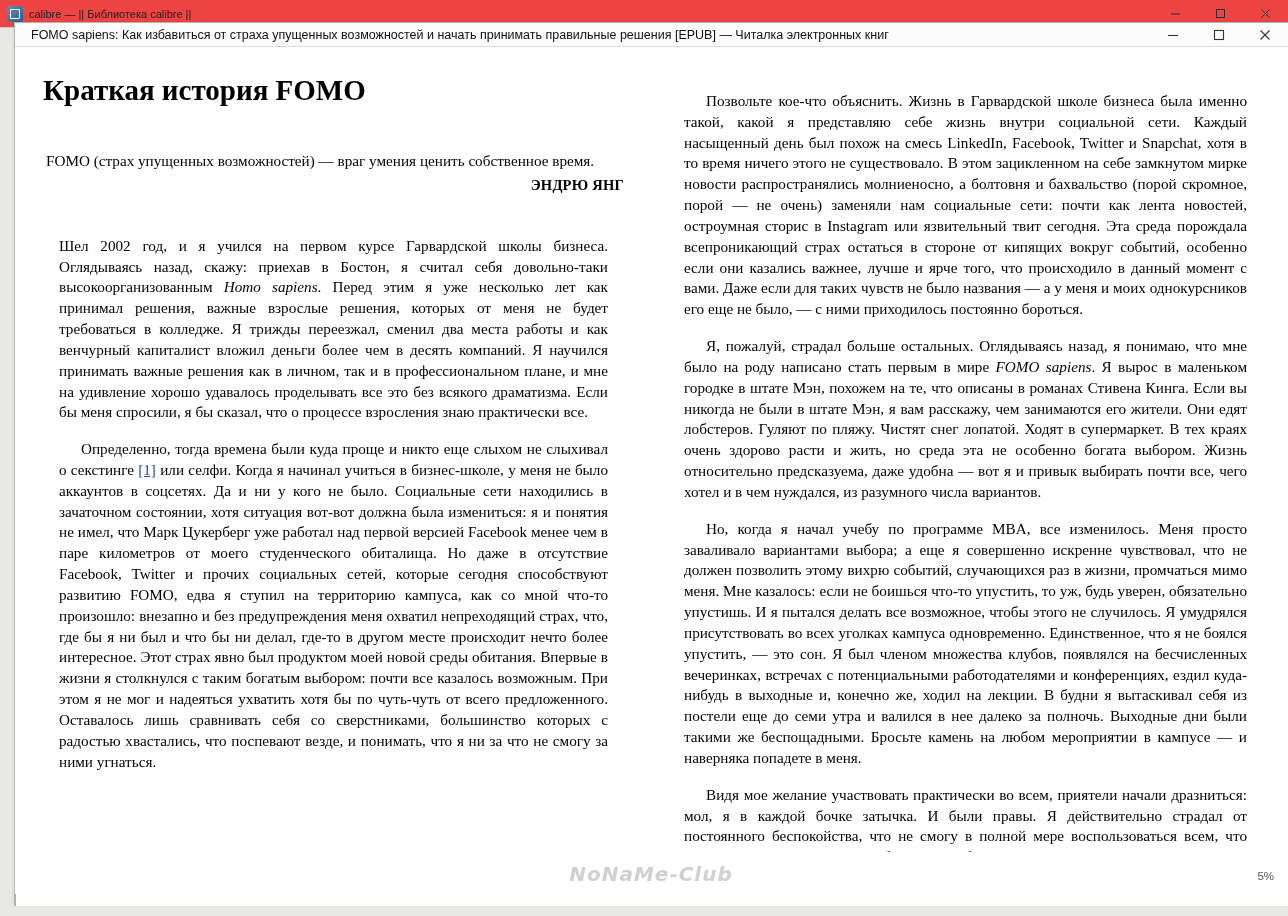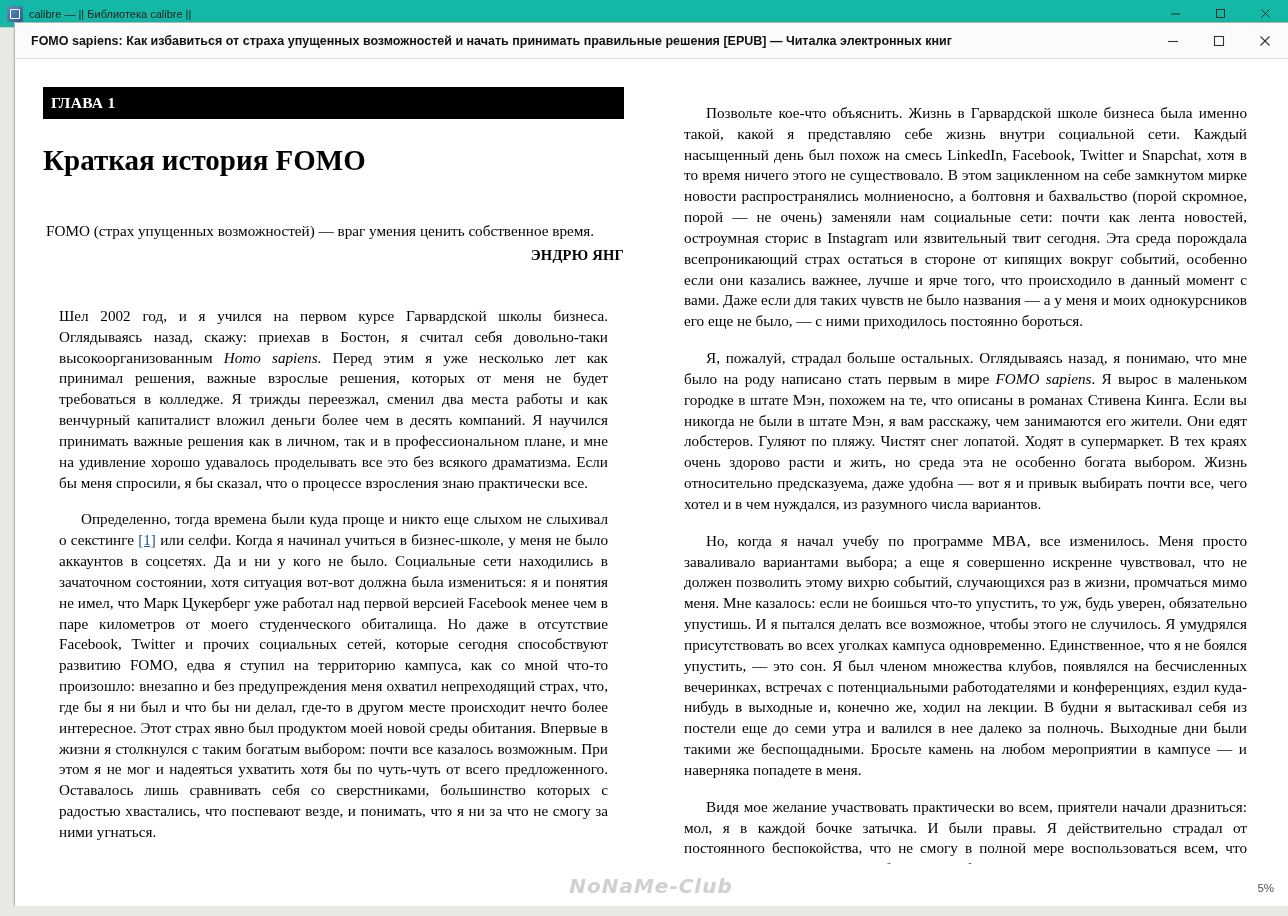--- a/index.html
+++ b/index.html
@@ -20,21 +20,21 @@
     height: 916px;
     background: #e8e8e4;
     box-sizing: border-box;
   }
   
   .outer-titlebar {
     position: absolute;
     left: 0; top: 0;
     width: 1288px;
     height: 28px;
-    background: #14b8a6;
+    background: #ef4444;
     border-bottom: 1px solid #c8c8c4;
     display: flex;
     align-items: center;
     box-sizing: border-box;
   }
   .outer-icon {
     width: 16px;
     height: 16px;
     margin-left: 7px;
     margin-right: 6px;
@@ -84,27 +84,26 @@
     background: #ffffff;
     border: 1px solid #b4b4b0;
     border-right: none;
     border-bottom: none;
     box-sizing: border-box;
     box-shadow: -1px -1px 2px rgba(0,0,0,0.06);
     overflow: hidden;
   }
   .viewer-titlebar {
     position: relative;
-    height: 36px;
+    height: 24px;
     background: #fbfbfb;
     border-bottom: 1px solid #ddd;
     display: flex;
     align-items: center;
     box-sizing: border-box;
-    font-weight: bold;
   }
   .viewer-title {
     font-size: 12.5px;
     color: #111;
     margin-left: 16px;
     white-space: nowrap;
     overflow: hidden;
     text-overflow: ellipsis;
     max-width: 1050px;
   }
@@ -285,21 +284,20 @@
               <line x1="10.5" y1="1.5" x2="1.5" y2="10.5" stroke="#333" stroke-width="1.1"></line>
             </svg>
         </div>
       </div>
     </div>
 
     <div class="book-area">
       <div class="columns">
 
         <div class="col left">
-          <div class="chapter-banner">ГЛАВА 1</div>
           <h1 class="chapter-title">Краткая история FOMO</h1>
           <p class="epigraph">FOMO (страх упущенных возможностей) — враг умения ценить собственное время.</p>
           <p class="author">ЭНДРЮ ЯНГ</p>
           <p class="body first"><span>Шел 2002 год, и я учился на первом курсе Гарвардской школы бизнеса. Оглядываясь назад, скажу: приехав в Бостон, я считал себя довольно-таки высокоорганизованным </span><em>Homo sapiens</em><span>. Перед этим я уже несколько лет как принимал решения, важные взрослые решения, которых от меня не будет требоваться в колледже. Я трижды переезжал, сменил два места работы и как венчурный капиталист вложил деньги более чем в десять компаний. Я научился принимать важные решения как в личном, так и в профессиональном плане, и мне на удивление хорошо удавалось проделывать все это без всякого драматизма. Если бы меня спросили, я бы сказал, что о процессе взросления знаю практически все.</span></p>
           <p class="body indent-first"><span>Определенно, тогда времена были куда проще и никто еще слыхом не слыхивал о секстинге </span><a class="fnref" href="#">[1]</a><span> или селфи. Когда я начинал учиться в бизнес-школе, у меня не было аккаунтов в соцсетях. Да и ни у кого не было. Социальные сети находились в зачаточном состоянии, хотя ситуация вот-вот должна была измениться: я и понятия не имел, что Марк Цукерберг уже работал над первой версией Facebook менее чем в паре километров от моего студенческого обиталища. Но даже в отсутствие Facebook, Twitter и прочих социальных сетей, которые сегодня способствуют развитию FOMO, едва я ступил на территорию кампуса, как со мной что-то произошло: внезапно и без предупреждения меня охватил непреходящий страх, что, где бы я ни был и что бы ни делал, где-то в другом месте происходит нечто более интересное. Этот страх явно был продуктом моей новой среды обитания. Впервые в жизни я столкнулся с таким богатым выбором: почти все казалось возможным. При этом я не мог и надеяться ухватить хотя бы по чуть-чуть от всего предложенного. Оставалось лишь сравнивать себя со сверстниками, большинство которых с радостью хвастались, что поспевают везде, и понимать, что я ни за что не смогу за ними угнаться.</span></p>
         </div>
 
         <div class="col right">
           <p class="body indent-first">Позвольте кое-что объяснить. Жизнь в Гарвардской школе бизнеса была именно такой, какой я представляю себе жизнь внутри социальной сети. Каждый насыщенный день был похож на смесь LinkedIn, Facebook, Twitter и Snapchat, хотя в то время ничего этого не существовало. В этом зацикленном на себе замкнутом мирке новости распространялись молниеносно, а болтовня и бахвальство (порой скромное, порой — не очень) заменяли нам социальные сети: почти как лента новостей, остроумная сторис в Instagram или язвительный твит сегодня. Эта среда порождала всепроникающий страх остаться в стороне от кипящих вокруг событий, особенно если они казались важнее, лучше и ярче того, что происходило в данный момент с вами. Даже если для таких чувств не было названия — а у меня и моих однокурсников его еще не было, — с ними приходилось постоянно бороться.</p>
           <p class="body indent-first"><span>Я, пожалуй, страдал больше остальных. Оглядываясь назад, я понимаю, что мне было на роду написано стать первым в мире </span><em>FOMO sapiens</em><span>. Я вырос в маленьком городке в штате Мэн, похожем на те, что описаны в романах Стивена Кинга. Если вы никогда не были в штате Мэн, я вам расскажу, чем занимаются его жители. Они едят лобстеров. Гуляют по пляжу. Чистят снег лопатой. Ходят в супермаркет. В тех краях очень здорово расти и жить, но среда эта не особенно богата выбором. Жизнь относительно предсказуема, даже удобна — вот я и привык выбирать почти все, чего хотел и в чем нуждался, из разумного числа вариантов.</span></p>

